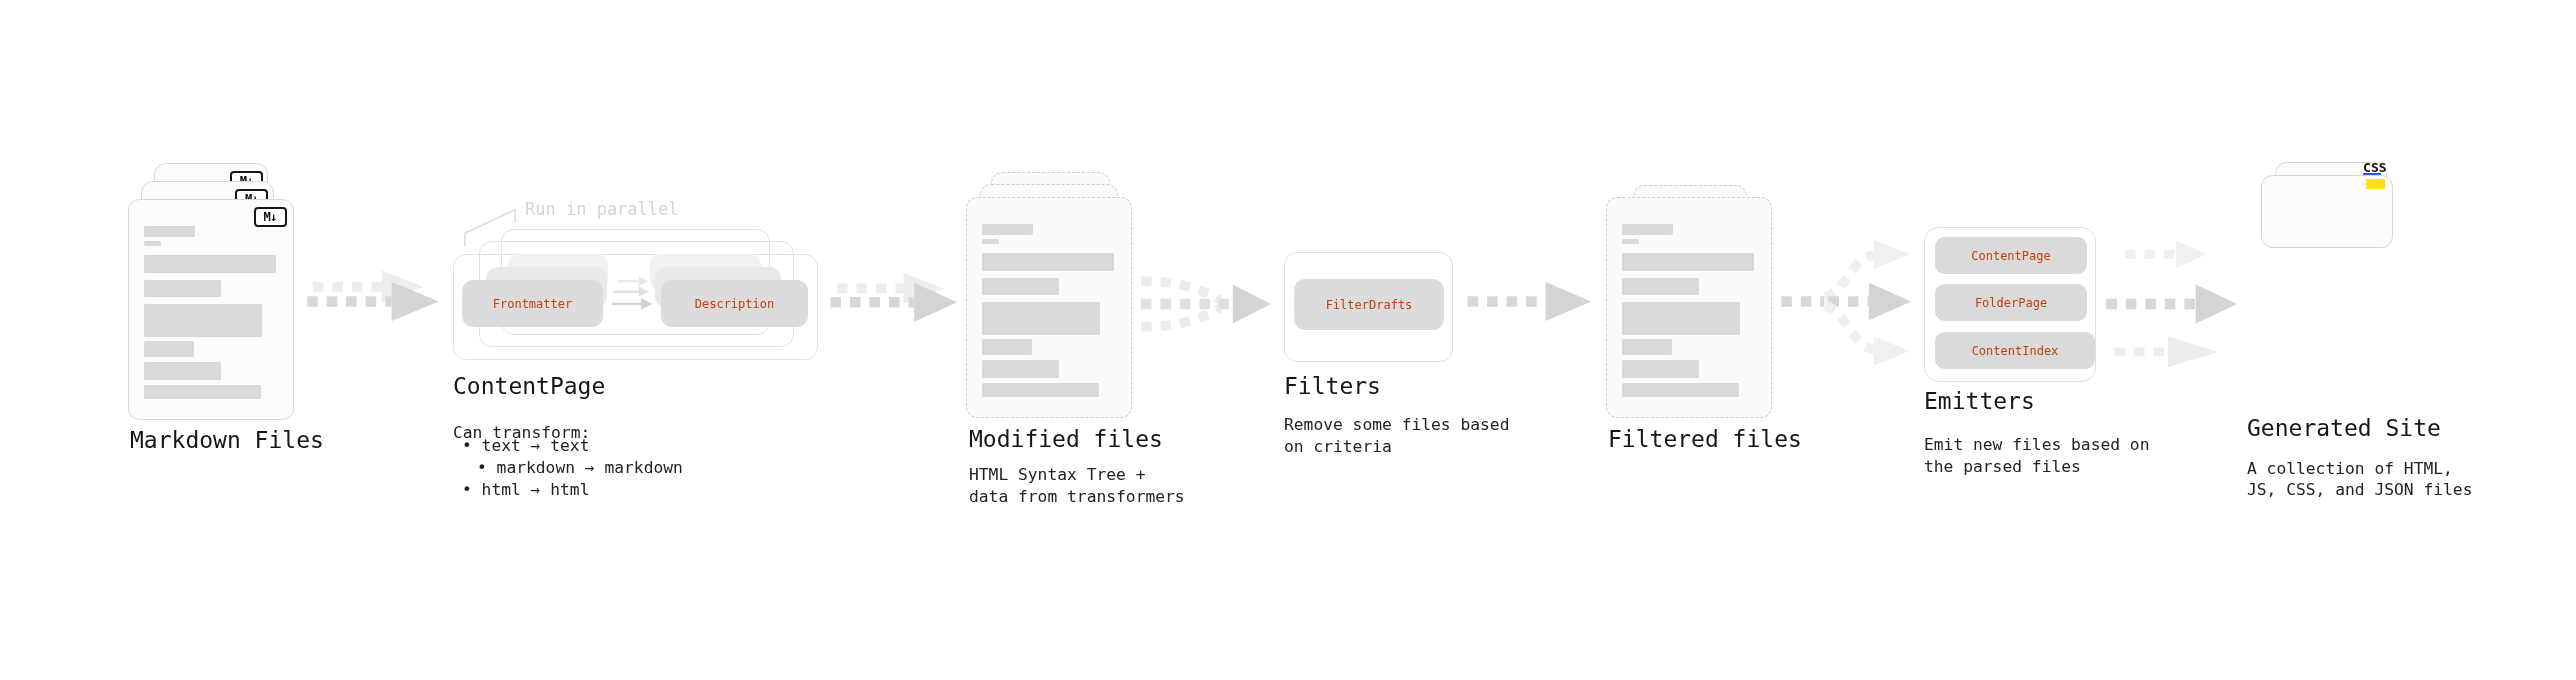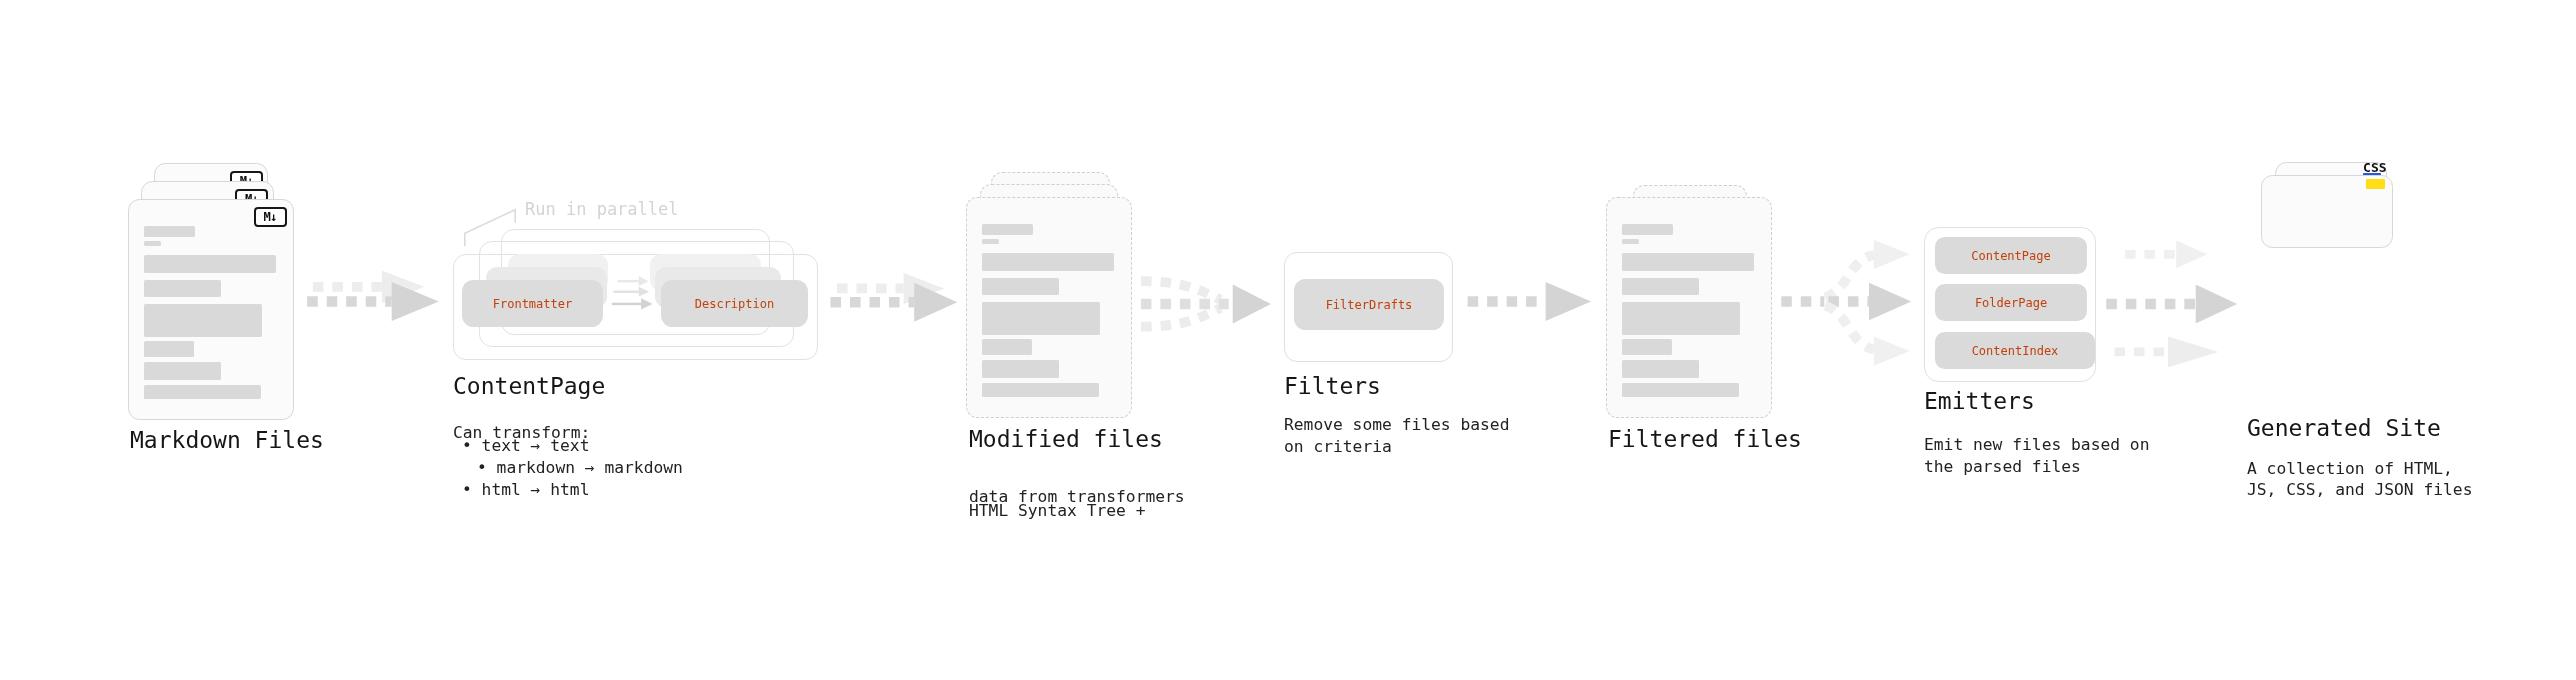--- a/index.html
+++ b/index.html
@@ -106,21 +106,21 @@
       <i style="width:17px;height:4.9px;margin-bottom:9px"></i>
       <i style="width:132px;height:18px;margin-bottom:6.5px"></i>
       <i style="width:77px;height:17px;margin-bottom:7.3px"></i>
       <i style="width:118px;height:33px;margin-bottom:4.1px"></i>
       <i style="width:50px;height:15.4px;margin-bottom:4.9px"></i>
       <i style="width:77px;height:18px;margin-bottom:5.7px"></i>
       <i style="width:117px;height:14px"></i>
     </div>
   </div>
   <div class="stage-label" style="left:969px; top:428px;">Modified files</div>
-  <div class="stage-desc" style="left:969px; top:464px;margin-top:36px;">HTML Syntax Tree +</div>
+  <div class="stage-desc" style="left:969px; top:464px;">HTML Syntax Tree +</div>
   <div class="stage-desc" style="left:969px; top:486px;">data from transformers</div>
 
   <div class="gbox solidbg" style="left:1284px; top:252px; width:169px; height:110px;"></div>
   <div class="pill" style="left:1294px; top:279px; width:150px; height:51px;">FilterDrafts</div>
   <div class="stage-label" style="left:1284px; top:375px;">Filters</div>
   <div class="stage-desc" style="left:1284px; top:414px;">Remove some files based</div>
   <div class="stage-desc" style="left:1284px; top:436px;">on criteria</div>
 
   <div class="file-card dashed" style="left:1633px; top:185px; width:114px; height:73px;"></div>
   <div class="file-card dashed" style="left:1606px; top:197px; width:166px; height:221px;">

